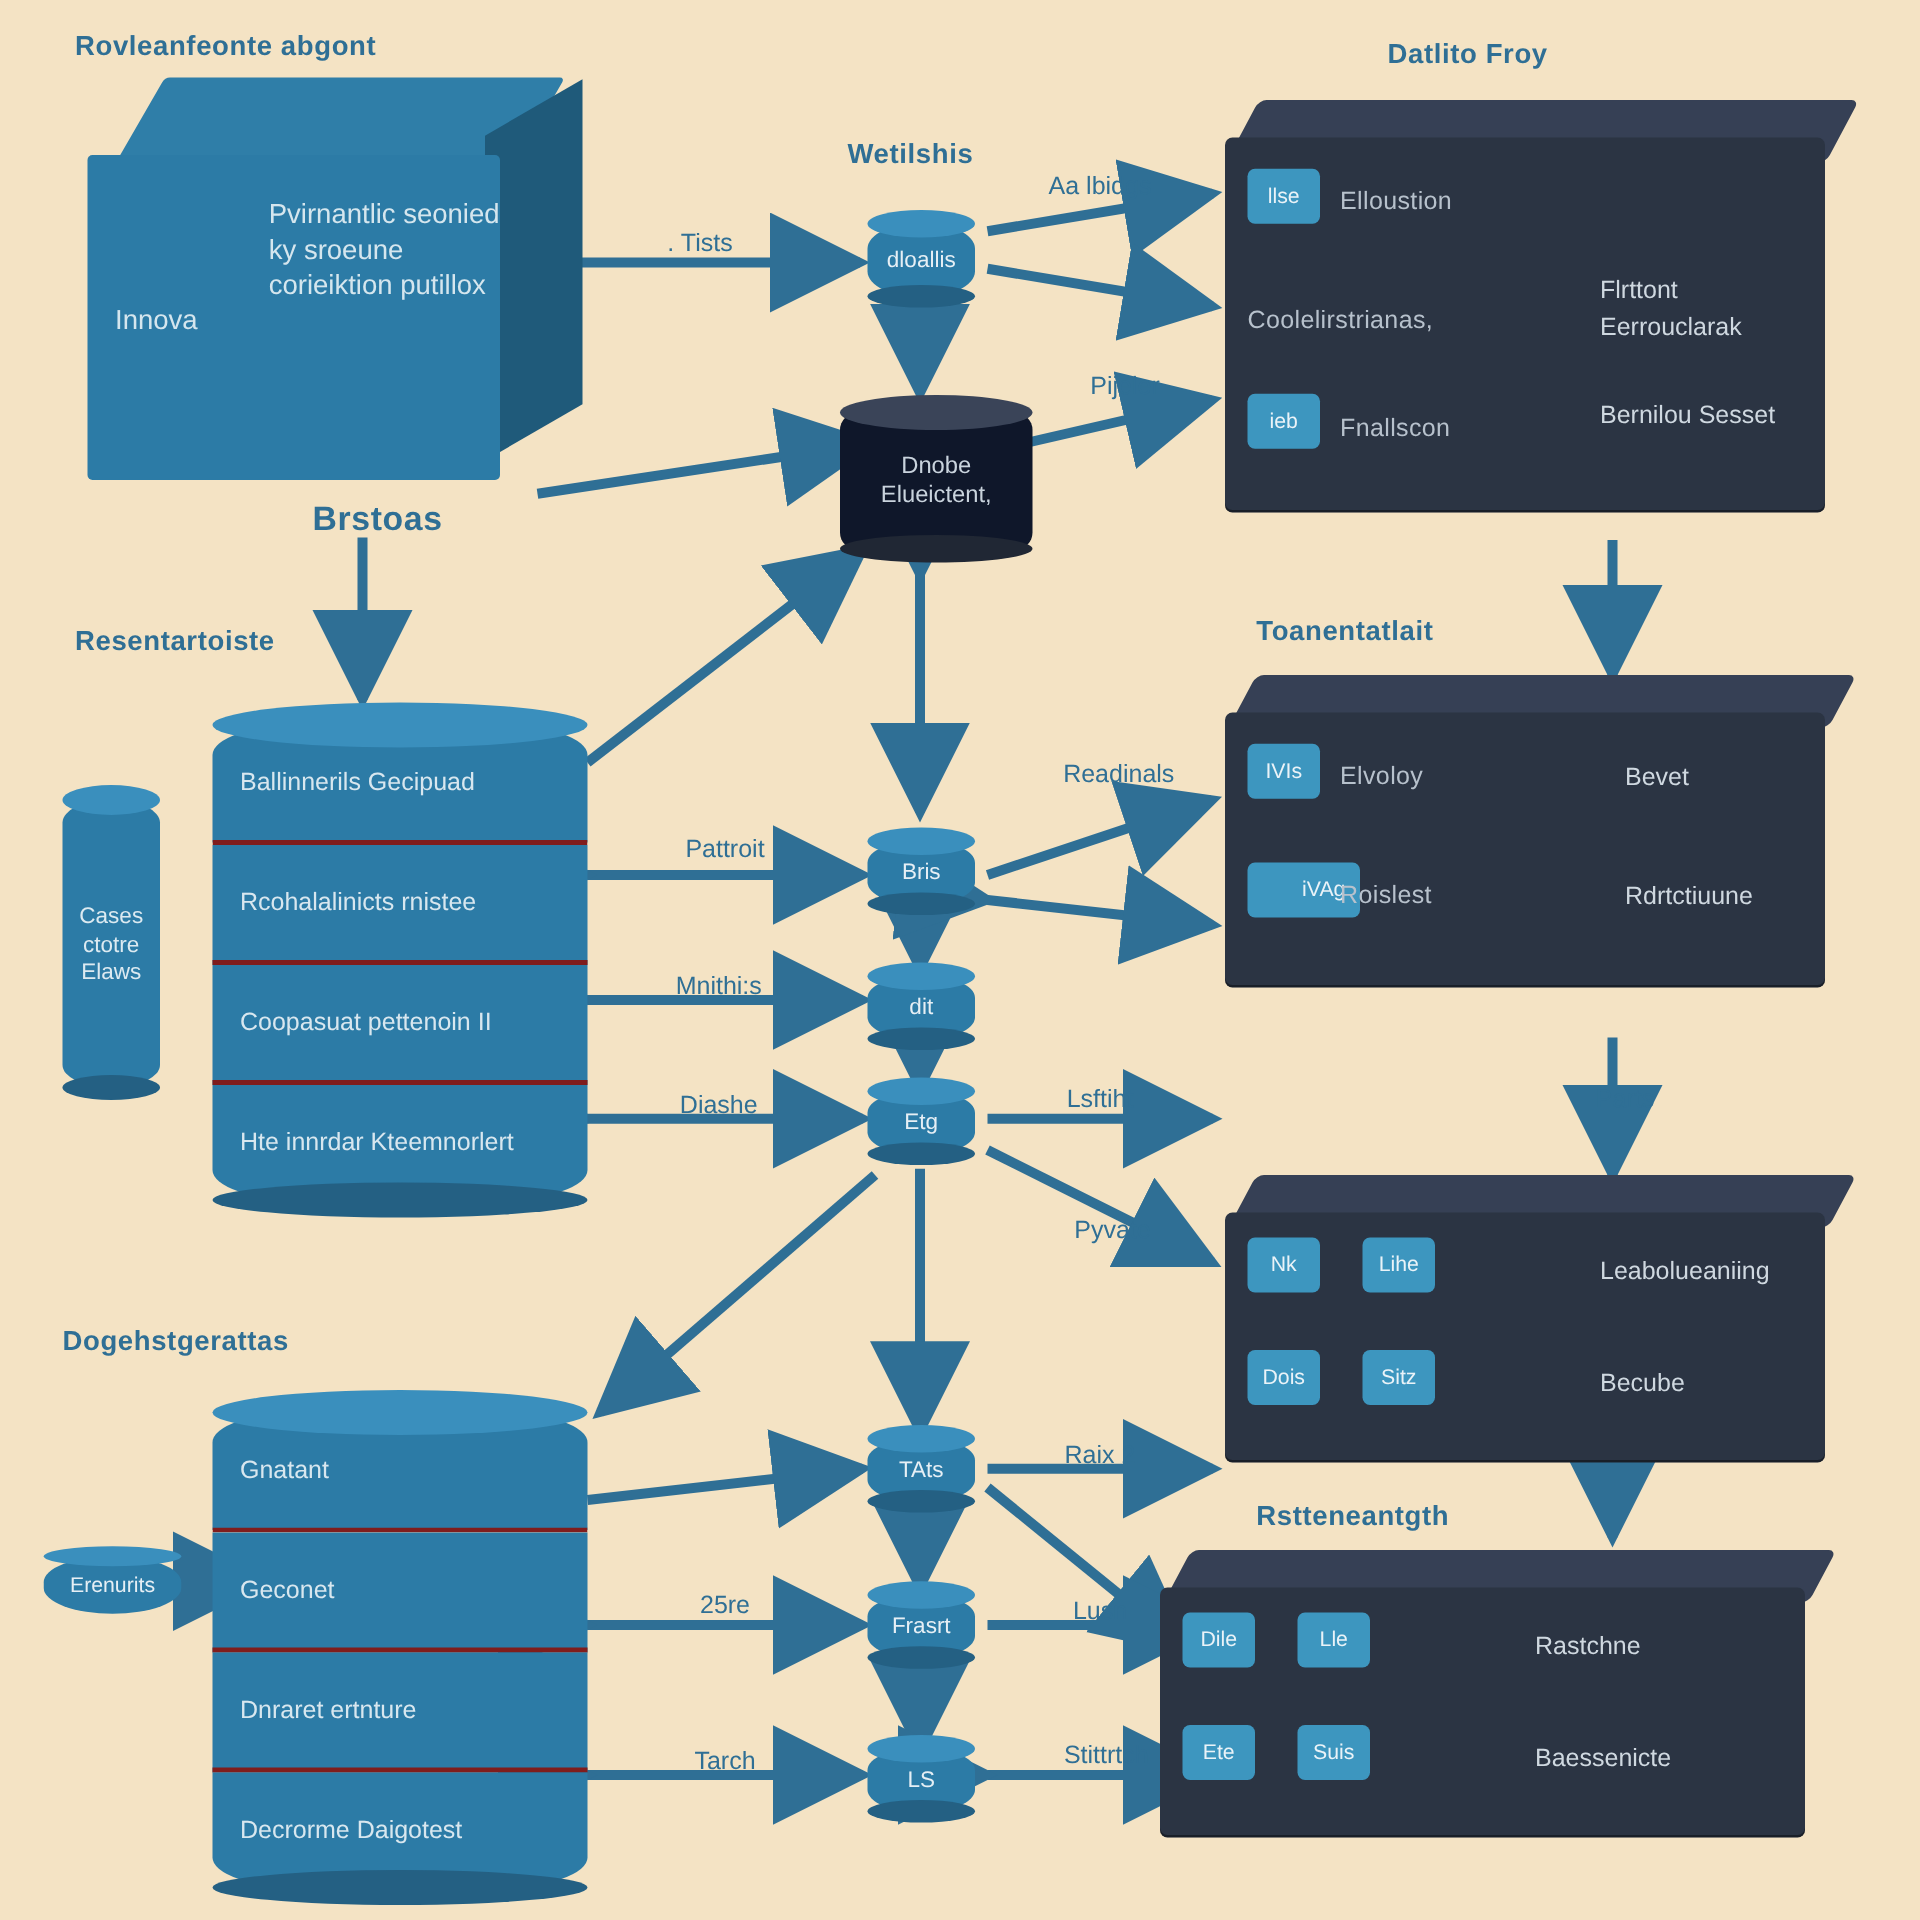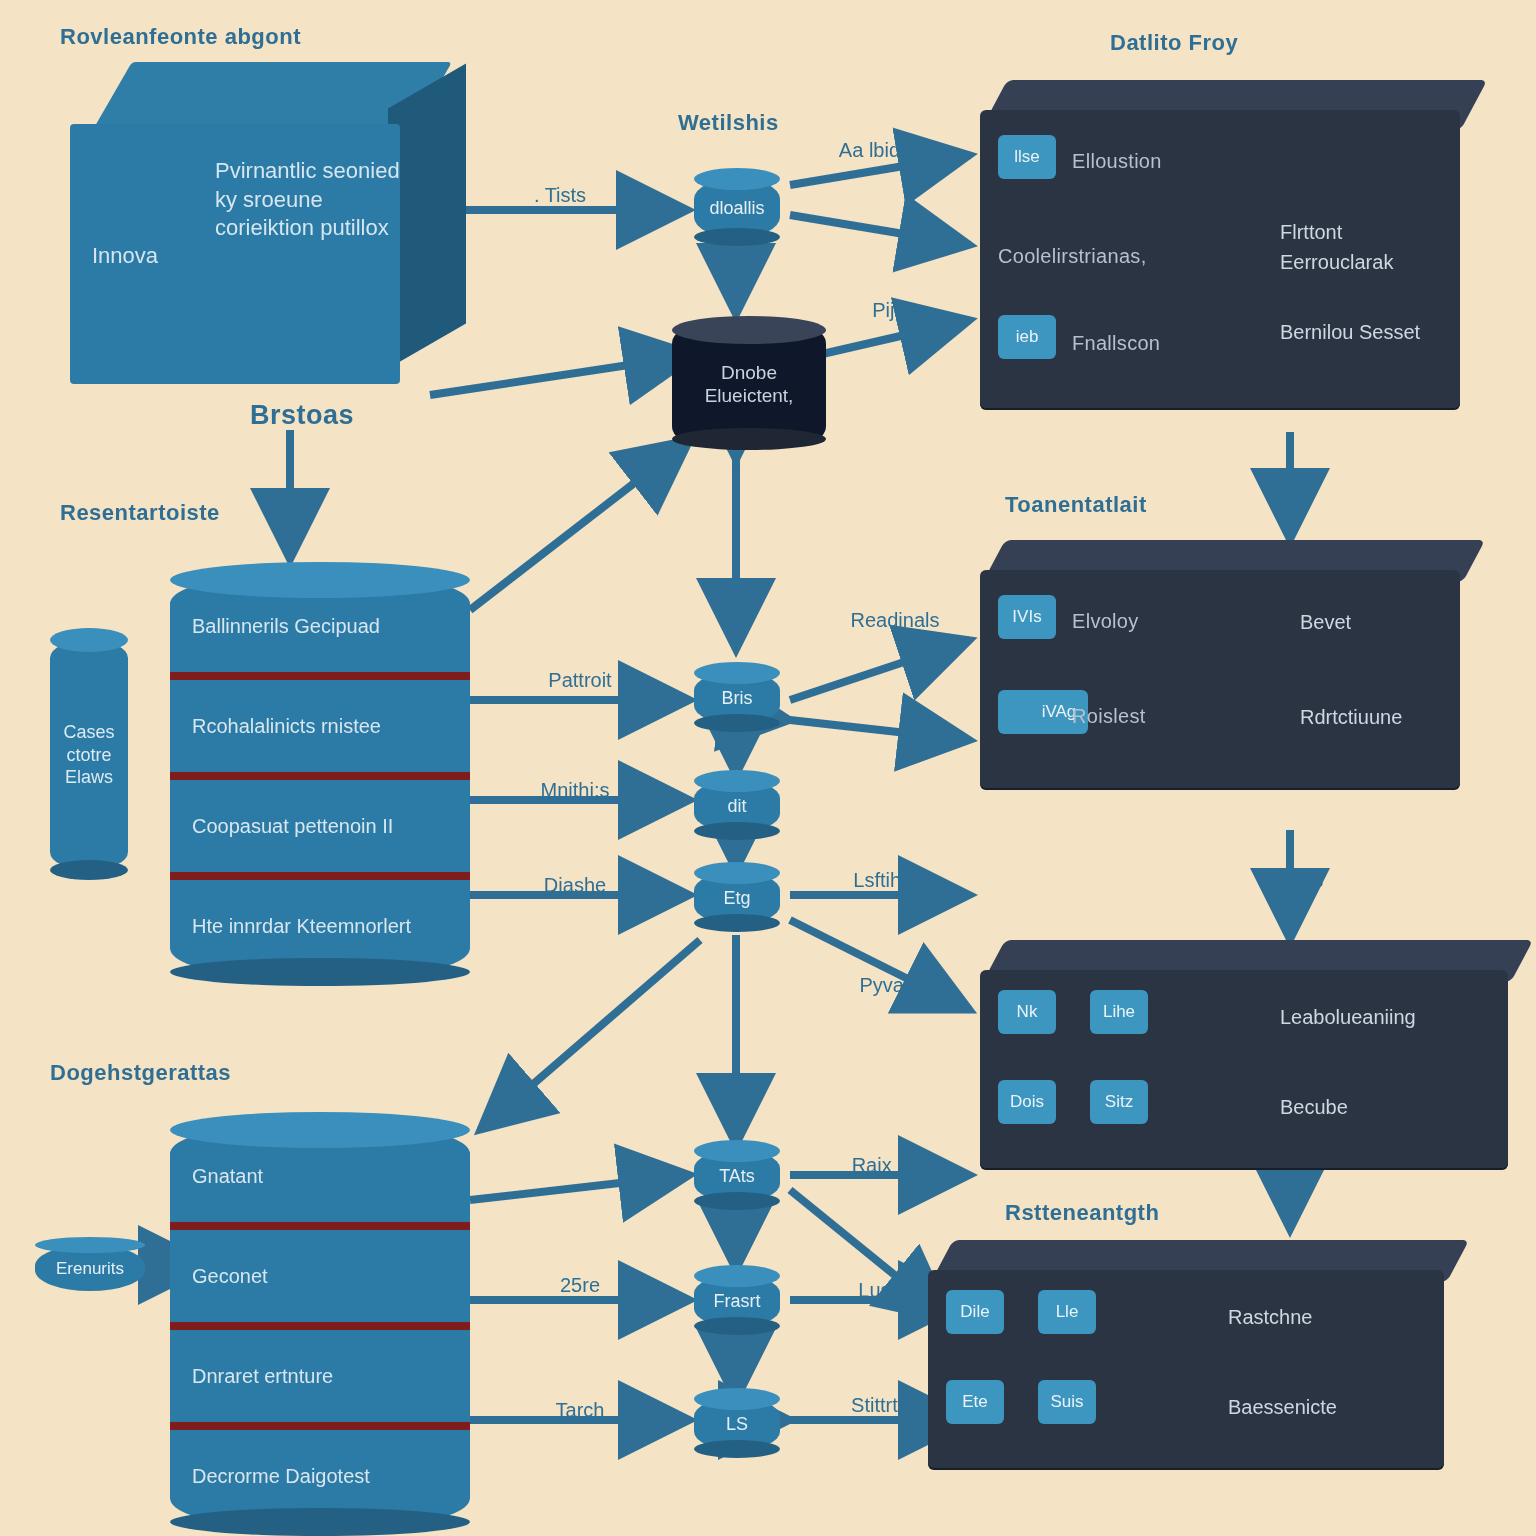--- a/index.html
+++ b/index.html
@@ -56,21 +56,21 @@
   .block3d .cap{
     position:absolute;top:68px;color:#b7c1cc;
     font-size:20px;letter-spacing:.3px;
   }
   
   .cyl{
     position:absolute;width:300px;
   }
   .cyl .seg{
     position:relative;background:#2c7ba6;height:92px;
-    border-bottom:8px solid #7f1d1d;
+    border-bottom:4px solid #7f1d1d;
     display:flex;align-items:center;padding-left:22px;
     color:#d8e7ef;font-size:20px;line-height:1.15;
   }
   .cyl .seg:first-child{border-top-left-radius:70px 24px;border-top-right-radius:70px 24px;}
   .cyl .seg:first-child::before{
     content:"";position:absolute;left:0;right:0;top:-18px;height:36px;
     background:#3a8fbd;border-radius:50%;
   }
   .cyl .seg:last-child{border-bottom-left-radius:70px 24px;border-bottom-right-radius:70px 24px;border-bottom:none;}
   .cyl .seg:last-child::after{
@@ -287,21 +287,21 @@
   <div class="face-top"></div>
   <div class="face-front" style="height:220px;"></div>
   <div class="chip" style="left:18px;top:55px;">IVIs</div>
   <div class="cap" style="left:92px;top:70px;">Elvoloy</div>
   <div class="side-text" style="left:320px;top:70px;">Bevet</div>
   <div class="chip" style="left:18px;top:150px;padding-left:32px;">iVAg</div>
   <div class="cap" style="left:92px;top:165px;">Roislest</div>
   <div class="side-text" style="left:320px;top:165px;">Rdrtctiuune</div>
 </div>
 
-<div class="block3d" style="left:980px;top:940px;width:480px;height:240px;padding-left:48px;">
+<div class="block3d" style="left:980px;top:940px;width:480px;height:240px;">
   <div class="face-top"></div>
   <div class="face-front" style="height:200px;"></div>
   <div class="chip" style="left:18px;top:50px;">Nk</div>
 
   <div class="chip" style="left:110px;top:50px;">Lihe</div>
   <div class="side-text" style="left:300px;top:65px;">Leabolueaniing</div>
   <div class="chip" style="left:18px;top:140px;">Dois</div>
 
   <div class="chip" style="left:110px;top:140px;">Sitz</div>
   <div class="side-text" style="left:300px;top:155px;">Becube</div>

